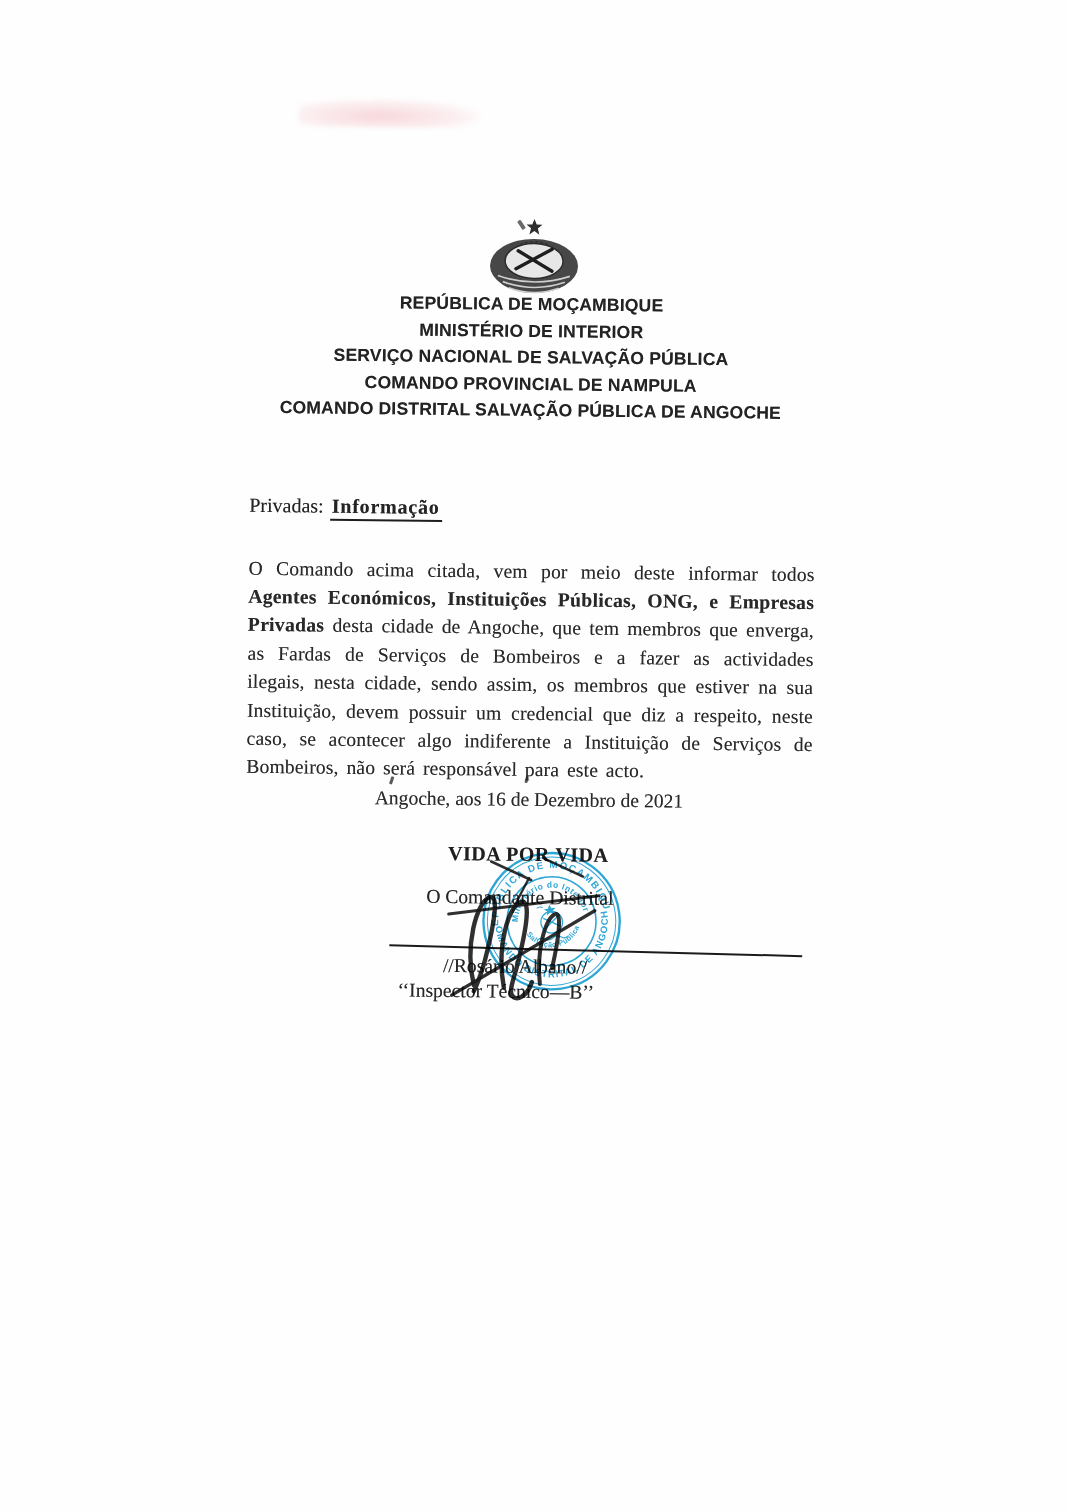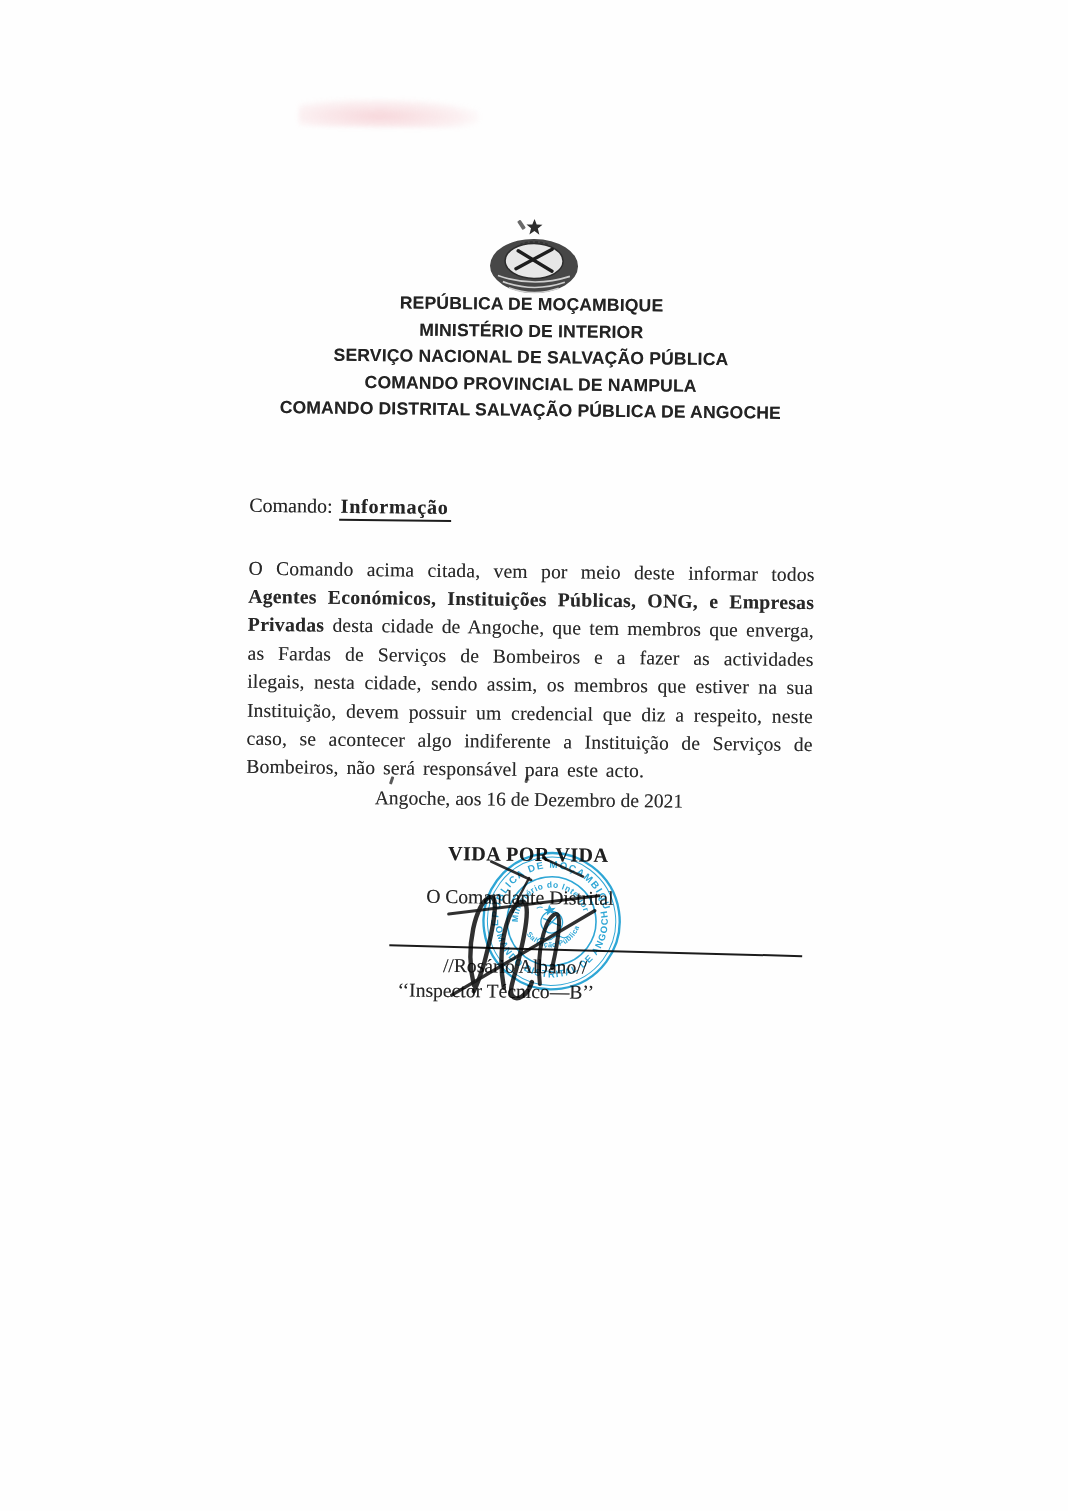--- a/index.html
+++ b/index.html
@@ -95,21 +95,21 @@
 
   <div class="org soft">
     <div>REPÚBLICA DE MOÇAMBIQUE</div>
     <div>MINISTÉRIO DE INTERIOR</div>
     <div>SERVIÇO NACIONAL DE SALVAÇÃO PÚBLICA</div>
     <div>COMANDO PROVINCIAL DE NAMPULA</div>
     <div>COMANDO DISTRITAL SALVAÇÃO PÚBLICA DE ANGOCHE</div>
   </div>
 
   <div class="subject soft">
-    <span>Comando:</span><span class="subj-value">Informação</span>
+    <span>Privadas:</span><span class="subj-value">Informação</span>
   </div>
 
   <p class="par soft"><span>O Comando acima citada, vem por meio deste informar todos </span><b>Agentes Económicos, Instituições Públicas, ONG, e Empresas Privadas</b><span> desta cidade de Angoche, que tem membros que enverga, as Fardas de Serviços de Bombeiros e a fazer as actividades ilegais, nesta cidade, sendo assim, os membros que estiver na sua Instituição, devem possuir um credencial que diz a respeito, neste caso, se acontecer algo indiferente a Instituição de Serviços de Bombeiros, não será responsável para este acto.</span></p>
 
   <div class="dateline soft">Angoche, aos 16 de Dezembro de 2021</div>
 
   <div class="motto soft">VIDA POR VIDA</div>
   <div class="signer-title soft">O Comandante Distrital</div>
 
   <svg class="stamp" viewBox="0 0 150 150">

